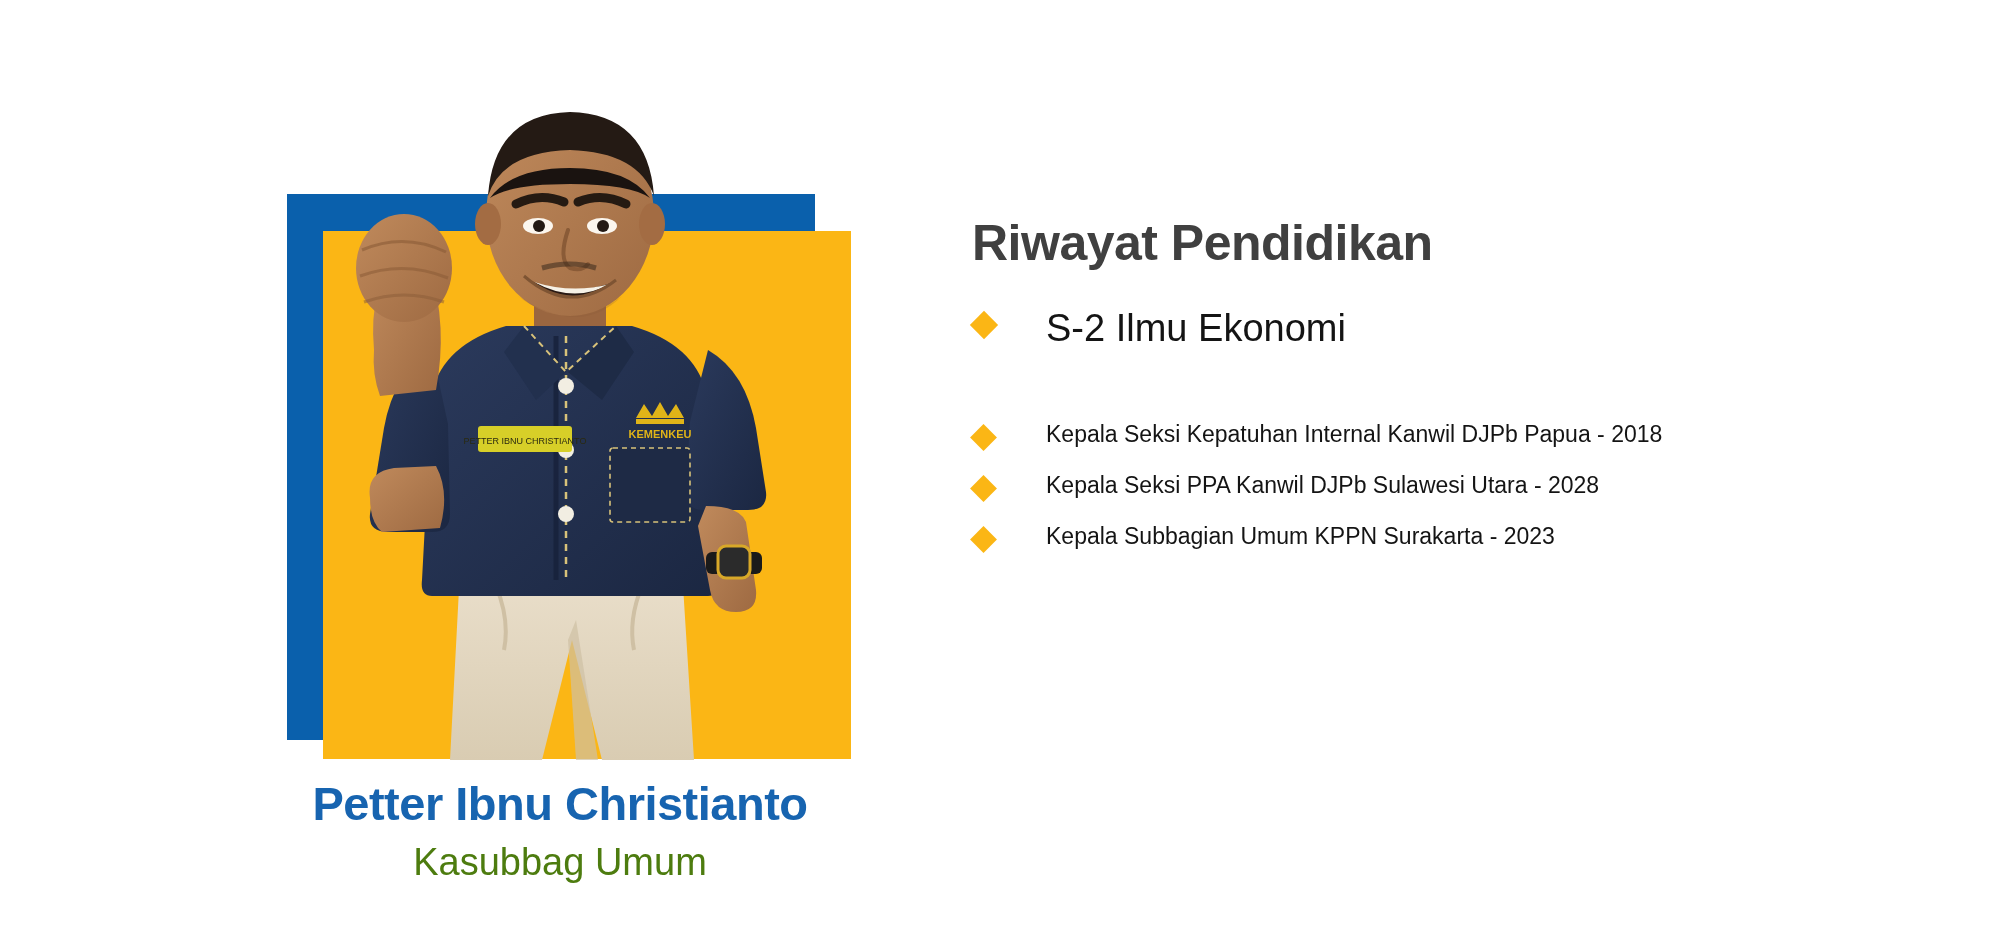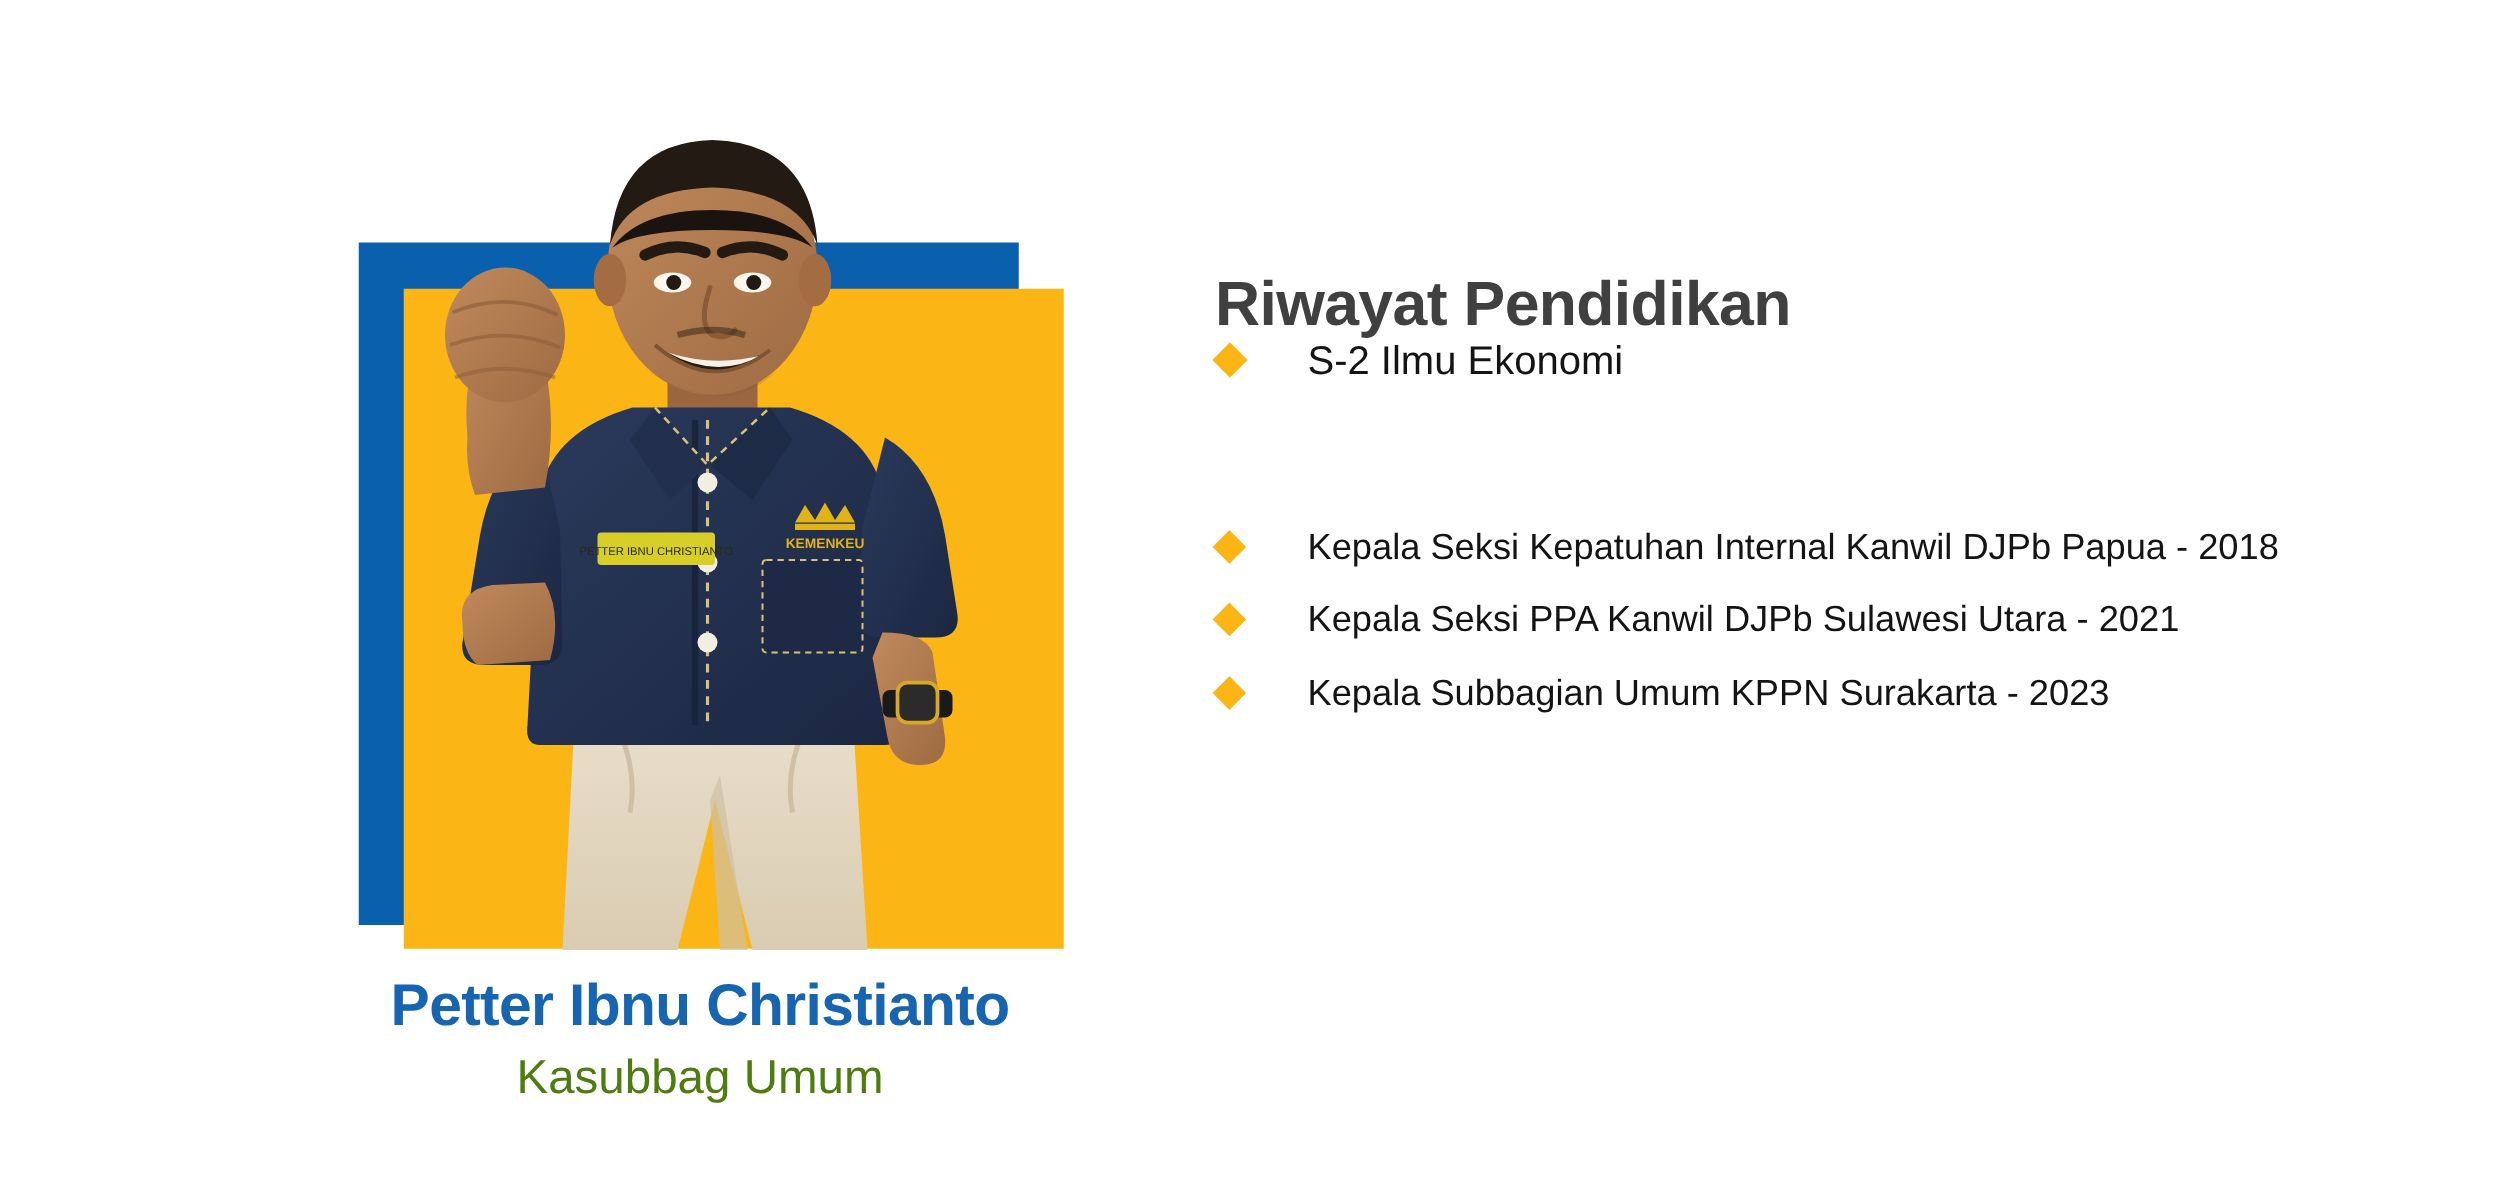--- a/index.html
+++ b/index.html
@@ -76,25 +76,25 @@
     line-height:1.25;
     margin-bottom:10px;
   }
   .bullet-item .diamond{
     position:absolute;
     background:#FBB615;
     transform:rotate(45deg);
   }
 
   
-  .list-edu .bullet-item{font-size:32px;}
+  .list-edu .bullet-item{font-size:38px;margin-top:37px;}
   .list-edu .diamond{left:8px;top:10px;width:20px;height:20px;}
 
   
-  .list-job .bullet-item{font-size:29px;margin-bottom:22px;}
+  .list-job .bullet-item{font-size:23px;margin-bottom:22px;}
   .list-job .diamond{left:8px;top:8px;width:19px;height:19px;}
 
 </style>
 </head>
 <body>
 
 <div id="card">
 
   <div class="photo-col">
 
@@ -215,21 +215,21 @@
     </ul>
 
 
     <ul class="bullet-list list-job">
       <li class="bullet-item">
         <span class="diamond"></span>
         <span>Kepala Seksi Kepatuhan Internal Kanwil DJPb Papua - 2018</span>
       </li>
       <li class="bullet-item">
         <span class="diamond"></span>
-        <span>Kepala Seksi PPA Kanwil DJPb Sulawesi Utara - 2021</span>
+        <span>Kepala Seksi PPA Kanwil DJPb Sulawesi Utara - 2028</span>
       </li>
       <li class="bullet-item">
         <span class="diamond"></span>
         <span>Kepala Subbagian Umum KPPN Surakarta - 2023</span>
       </li>
     </ul>
 
   </div>
 </div>
 

